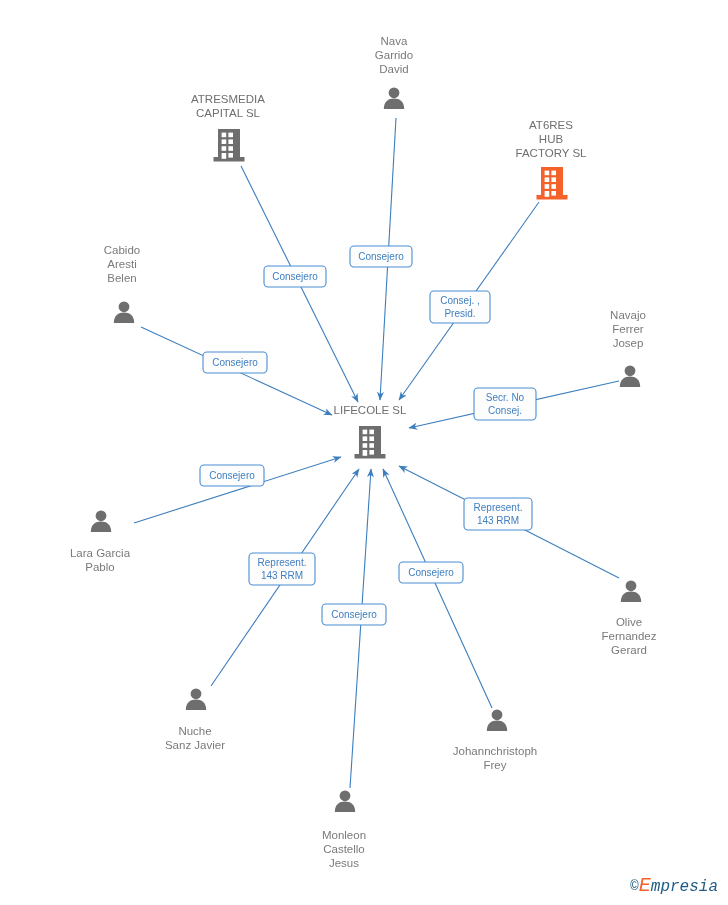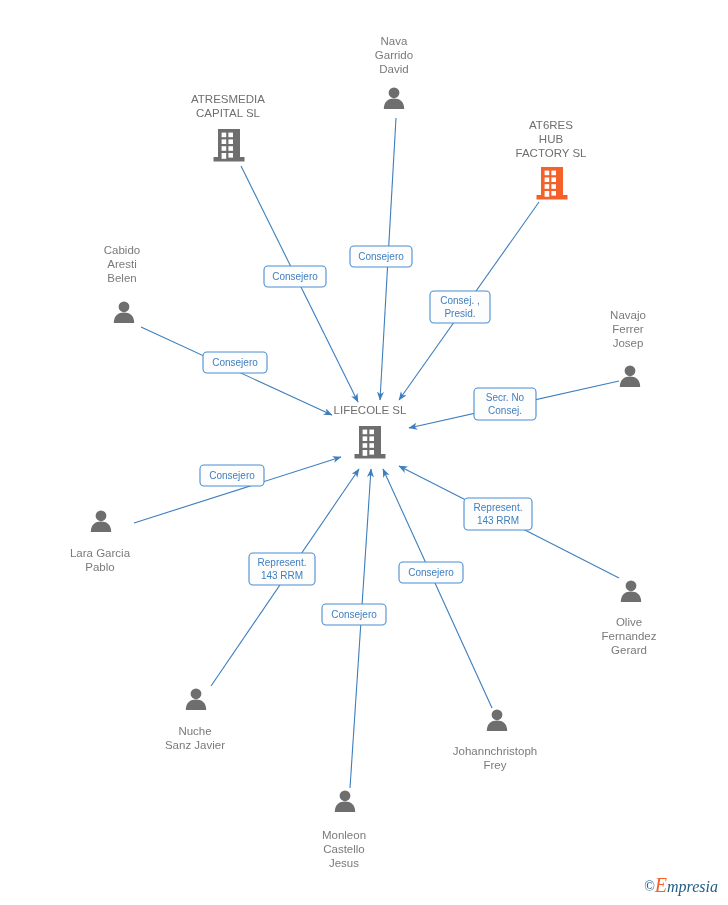--- a/index.html
+++ b/index.html
@@ -64,21 +64,21 @@
   .icon-building {
     fill: #6e6e6e;
   }
   .icon-building.highlight {
     fill: #f4622a;
   }
   #watermark {
     position: absolute;
     right: 10px;
     bottom: 8px;
-    font-family: Liberation Serif, serif;
+    font-family: Liberation Mono, monospace;
     font-size: 16px;
     color: #1f5c87;
     white-space: nowrap;
   }
   #watermark .wm-c {
     color: #1f5c87;
     font-size: 14px;
     vertical-align: 1px;
   }
   #watermark .wm-e {

